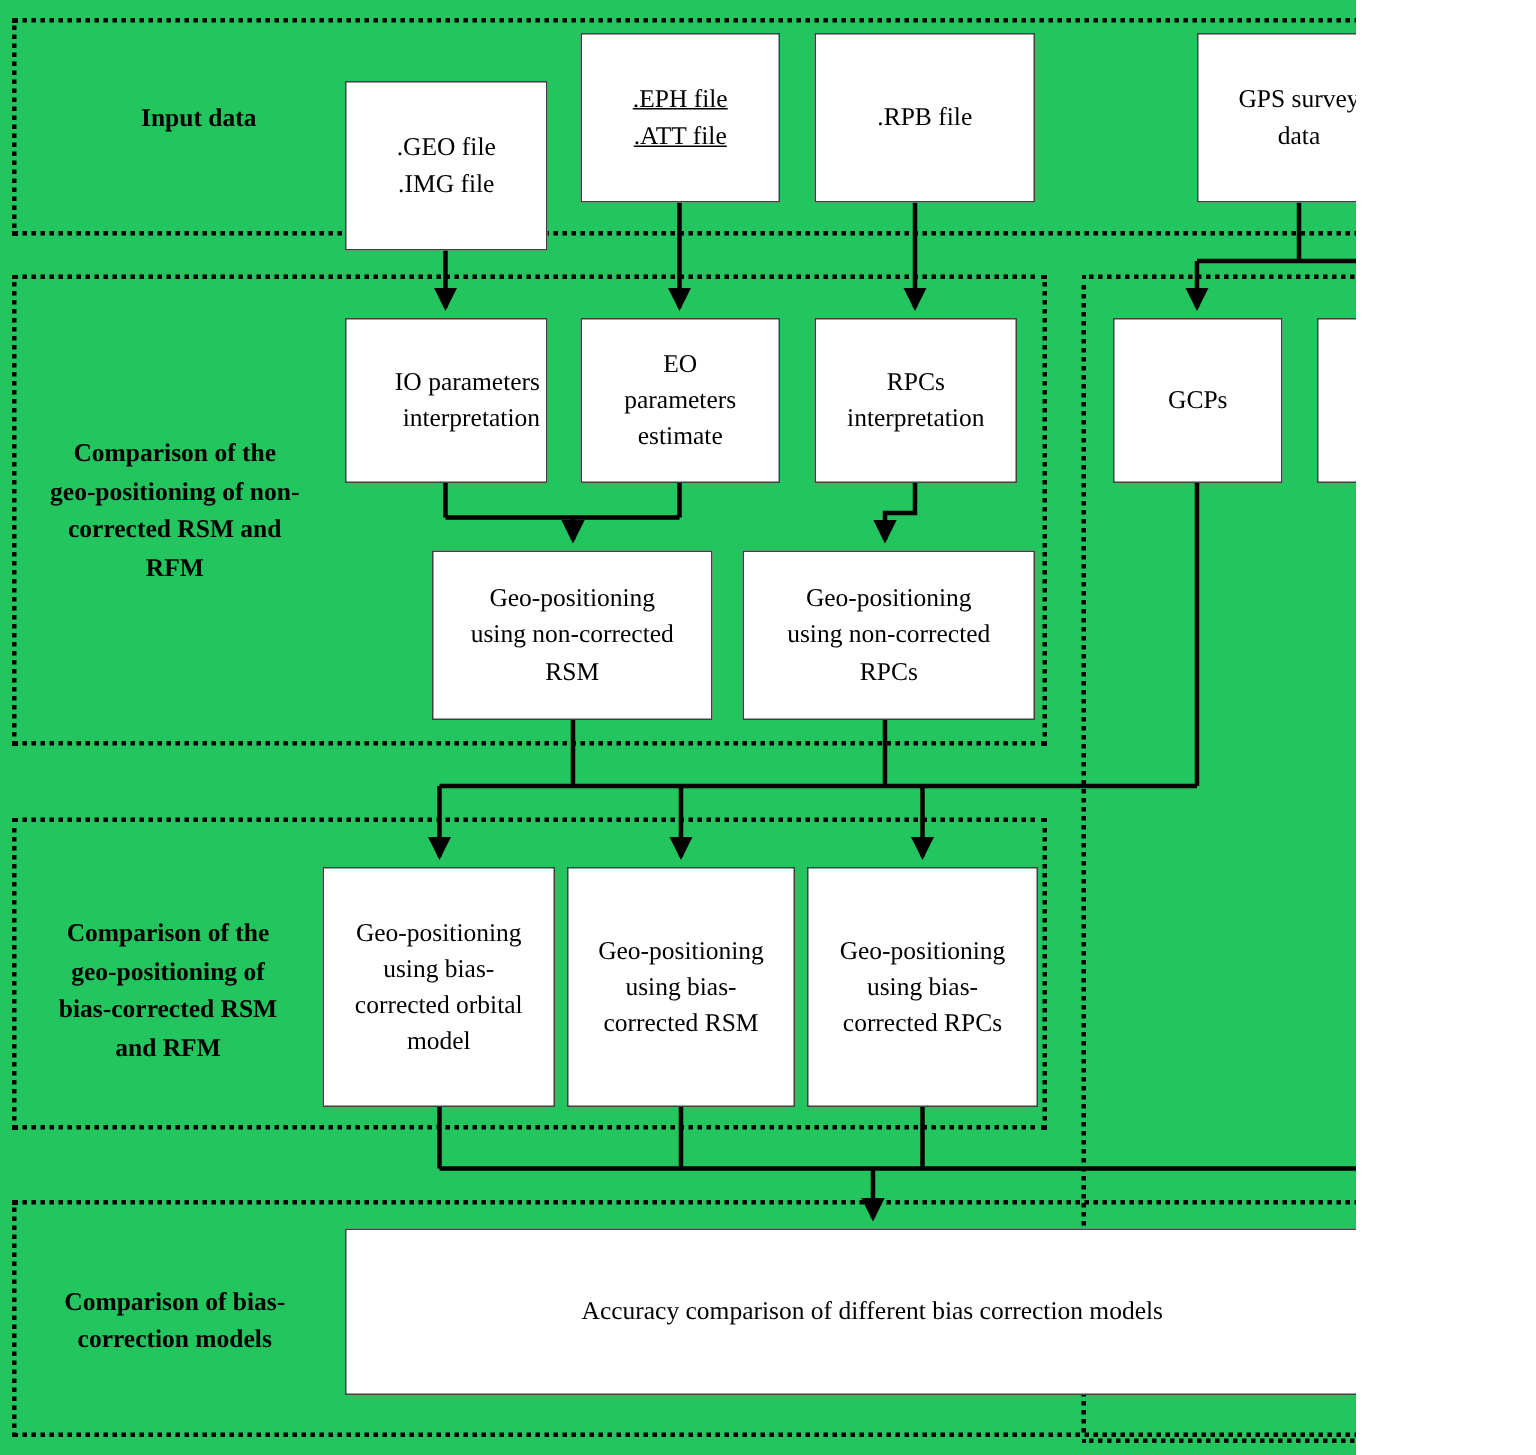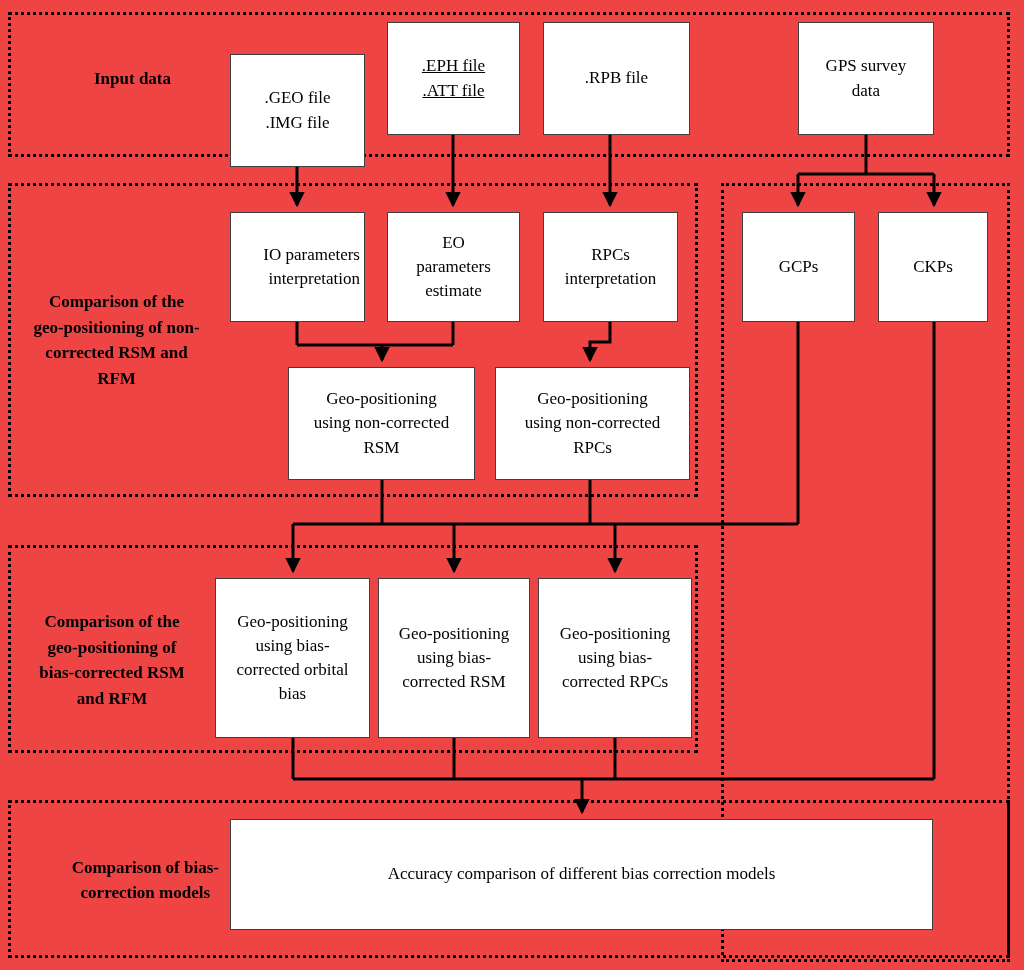--- a/index.html
+++ b/index.html
@@ -5,23 +5,23 @@
   html, body {
     margin: 0;
     padding: 0;
     background: #ffffff;
   }
   body {
     font-family: "Liberation Serif", "DejaVu Serif", serif;
   }
   #canvas {
     position: relative;
-    width: 1024px;
+    width: 904px;
     height: 970px;
-    background: #ef4444;
+    background: #22c55e;
     overflow: hidden;
   }
   #svg-layer {
     position: absolute;
     left: 0;
     top: 0;
     width: 1024px;
     height: 970px;
     pointer-events: none;
   }
@@ -138,21 +138,21 @@
 
   <div class="section-label" style="left:8px; top:595px; width:208px; height:130px;">
     <span>
       <span>Comparison of the</span><br>
       <span>geo-positioning of</span><br>
       <span>bias-corrected RSM</span><br>
       <span>and RFM</span>
     </span>
   </div>
 
-  <div class="section-label" style="left:14px; top:845px; width:205px; height:70px;justify-content:flex-end;">
+  <div class="section-label" style="left:14px; top:845px; width:205px; height:70px;">
     <span>
       <span>Comparison of bias-</span><br>
       <span>correction models</span>
     </span>
   </div>
 
   <div class="node" style="left:230px; top:22px; width:135px; height:113px;margin-top:32px;">
     <span class="txt">
       <span>.GEO file</span><br>
       <span>.IMG file</span>
@@ -227,21 +227,21 @@
       <span>using non-corrected</span><br>
       <span>RPCs</span>
     </span>
   </div>
 
   <div class="node" style="left:215px; top:578px; width:155px; height:160px;">
     <span class="txt">
       <span>Geo-positioning</span><br>
       <span>using bias-</span><br>
       <span>corrected orbital</span><br>
-      <span>bias</span>
+      <span>model</span>
     </span>
   </div>
 
   <div class="node" style="left:378px; top:578px; width:152px; height:160px;">
     <span class="txt">
       <span>Geo-positioning</span><br>
       <span>using bias-</span><br>
       <span>corrected RSM</span>
     </span>
   </div>

